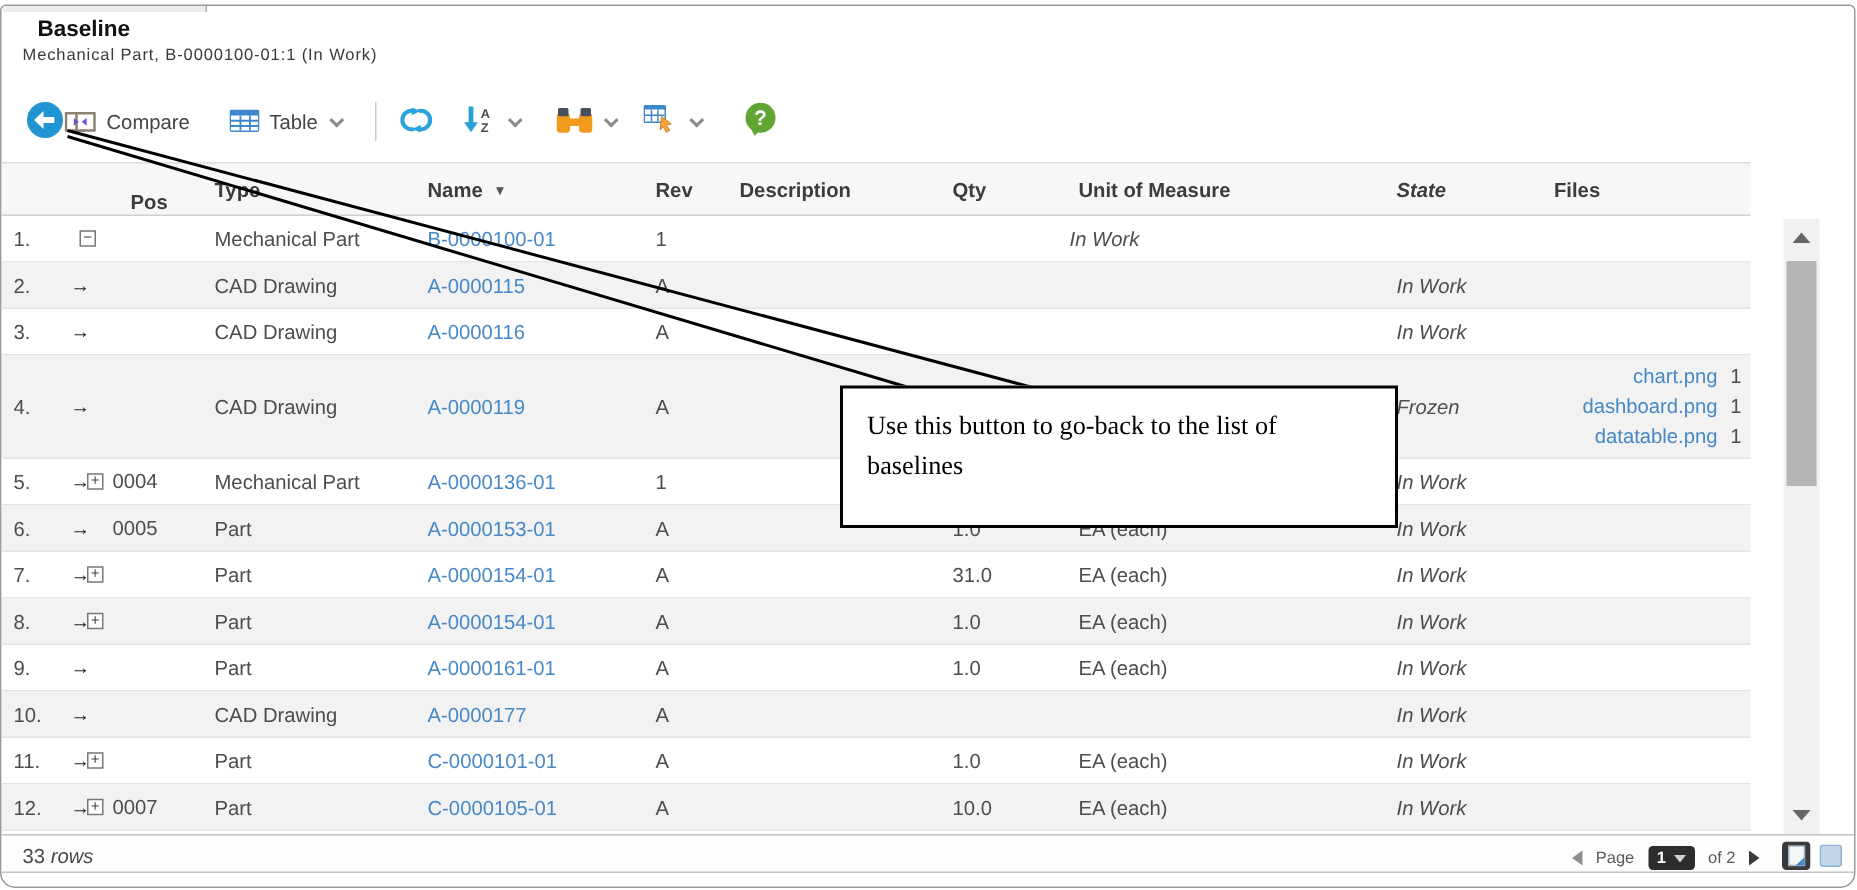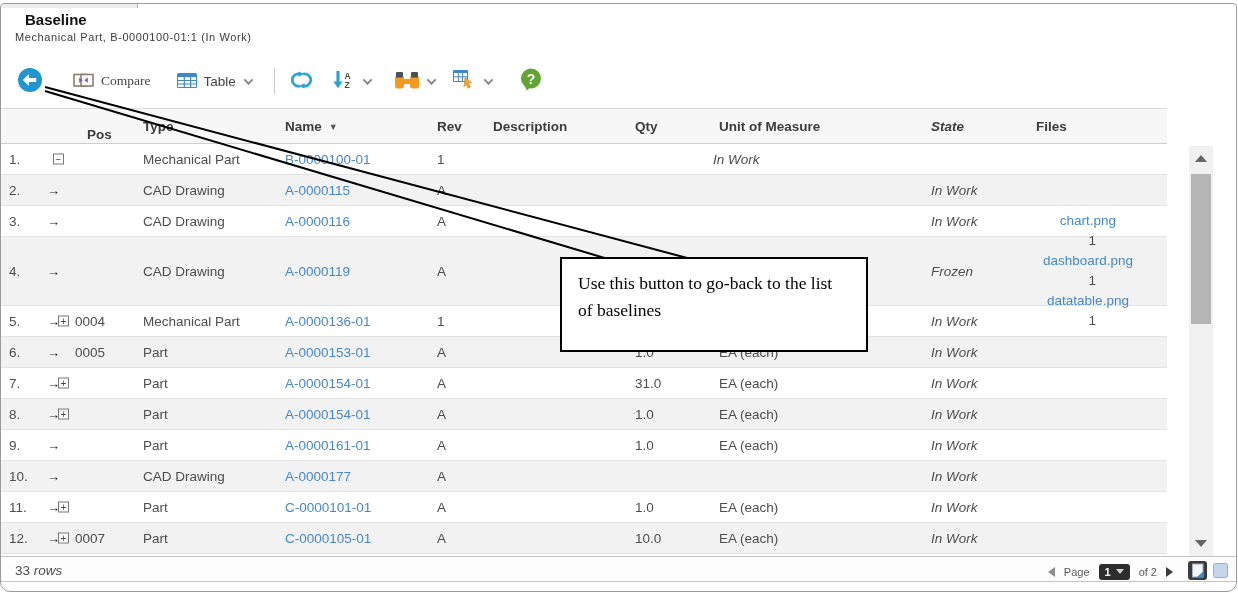--- a/index.html
+++ b/index.html
@@ -41,21 +41,21 @@
   .c-state { padding-left: 22px; font-style: italic; }
   .h-files { padding-left: 21px; }
   .link { color: #4788c7; cursor: pointer; }
   .sort-caret { font-size: 9px; color: #555; margin-left: 7px; vertical-align: 1px; }
   .arrow-glyph { position: absolute; left: 2px; top: 50%; transform: translateY(-50%); font-size: 13px; font-weight: bold; color: #222; }
   .expand-box { position: absolute; left: 13px; top: 50%; transform: translateY(-50%); width: 11px; height: 11px;
                 border: 1px solid #777; background: #fff; font-size: 10px; line-height: 9px; text-align: center;
                 color: #444; cursor: pointer; }
   .expand-box.first { left: 8px; }
   .pos-text { position: absolute; left: 30px; top: 50%; transform: translateY(-50%); }
-  .file-line { display: flex; justify-content: flex-end; align-items: center; line-height: 20px; padding-right: 6px; flex-direction: column; }
+  .file-line { display: flex; justify-content: flex-end; align-items: flex-end; line-height: 20px; padding-right: 6px; }
   .file-count { width: 14px; text-align: right; color: #4d4d4d; margin-left: 2px; }
 
   
   .scrollbar { position: absolute; left: 1188px; top: 142px; width: 24px; height: 410px; background: #f1f1f1; }
   .sb-arrow { position: absolute; left: 50%; transform: translateX(-50%); width: 0; height: 0;
               border-left: 6px solid transparent; border-right: 6px solid transparent; cursor: pointer; }
   .sb-up { top: 9px; border-bottom: 7px solid #666; }
   .sb-down { bottom: 9px; border-top: 7px solid #666; }
   .sb-thumb { position: absolute; left: 2px; top: 28px; width: 20px; height: 150px; background: #b5b5b5; cursor: pointer; }
 
@@ -69,21 +69,21 @@
   .pg-left { border-right: 7px solid #8d8d8d; }
   .pg-right { border-left: 7px solid #3a3a3a; }
   .pg-select { background: #2d2d2d; color: #fff; border-radius: 3px; padding: 2px 6px; font-weight: bold;
                display: flex; align-items: center; gap: 5px; cursor: pointer; }
   .pg-select .dd { width: 0; height: 0; border-left: 4px solid transparent; border-right: 4px solid transparent;
                    border-top: 5px solid #cfcfcf; }
   .view-toggles { display: flex; align-items: center; gap: 6px; margin-left: 6px; }
 
   
   .callout-lines { position: absolute; left: 0; top: 0; z-index: 50; pointer-events: none; }
-  .callout { position: absolute; left: 560px; top: 257px; width: 308px; height: 95px; background: #fff;
+  .callout { position: absolute; left: 560px; top: 257px; width: 372px; height: 95px; background: #fff;
              border: 2px solid #000; z-index: 51; padding: 11px 16px;
              font-family: "Liberation Serif", serif; font-size: 17.5px; color: #000; line-height: 1.55; }
 </style>
 </head>
 <body>
 
 <div class="app">
   <div class="tab-remnant"></div>
 
   <div class="page-title">Baseline</div>
@@ -91,21 +91,21 @@
 
   <div class="toolbar">
     <div class="tb-item" style="margin-left:2px;">
       <span>
         <svg width="26" height="26">
             <circle cx="13" cy="13" r="12" fill="#2095d2"></circle>
             <path d="M12 7l-6.3 6 6.3 6v-4h7.2v-4H12z" fill="#fff"></path>
           </svg>
       </span>
     </div>
-    <div class="tb-item" style="margin-left:30px;font-family:Liberation Serif, serif;">
+    <div class="tb-item" style="">
       <span>
         <svg width="21" height="18" style="margin-top:2px;">
             <rect x="1" y="3.5" width="12" height="11.5" fill="#fff" stroke="#8a7e6e" stroke-width="1.6"></rect>
             <rect x="8" y="3.5" width="12" height="11.5" fill="#fff" stroke="#8a7e6e" stroke-width="1.6"></rect>
             <path d="M9.6 9.2l-3.4-2.6v5.2z" fill="#7a4fd0"></path>
             <path d="M11.4 9.2l3.4-2.6v5.2z" fill="#7a4fd0"></path>
           </svg>
       </span>
       <span class="tb-label">Compare</span>
     </div>

